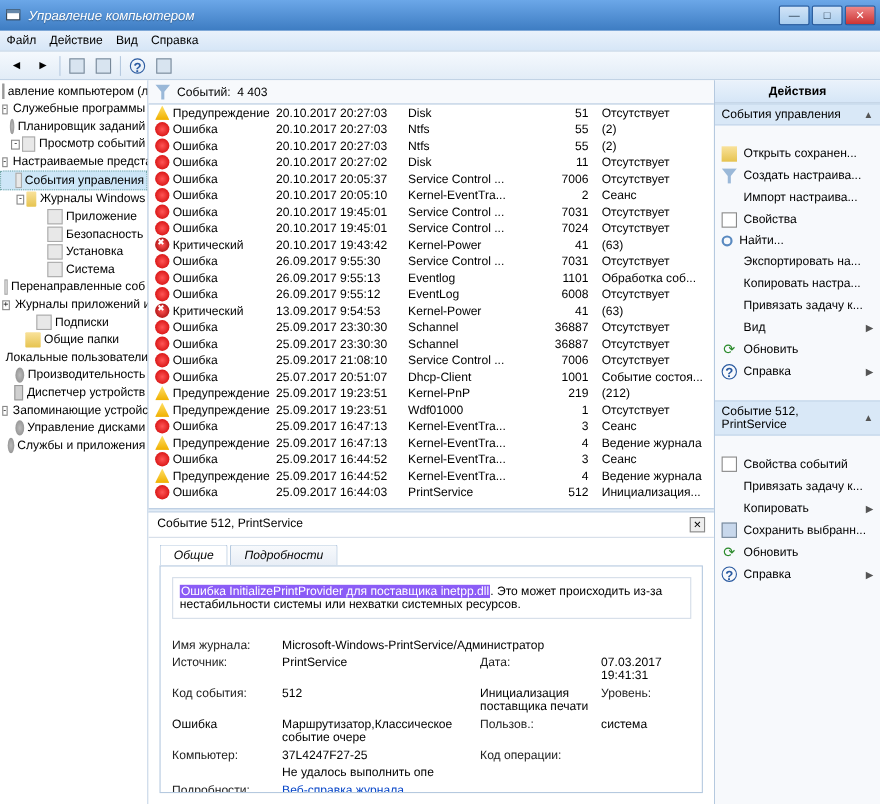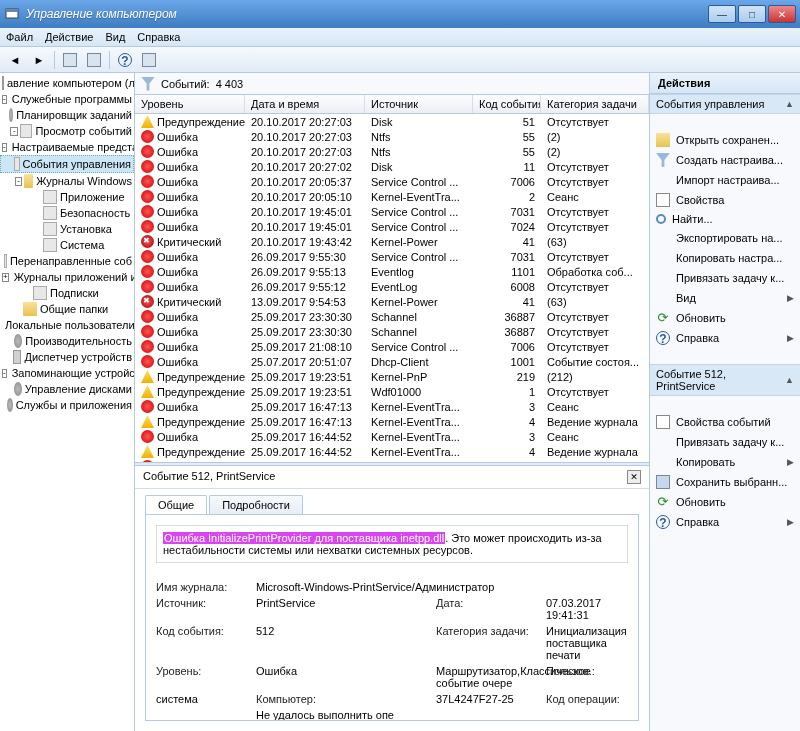--- a/index.html
+++ b/index.html
@@ -37,30 +37,30 @@
 .lvl-icon{width:13px;height:13px;border-radius:50%;display:inline-block;flex-shrink:0;}
 .lvl-error{background:radial-gradient(#f55,#c00);} 
 .lvl-warn{background:linear-gradient(#ffe066,#f0b000);clip-path:polygon(50% 0,100% 100%,0 100%);border-radius:0;}
 .lvl-crit{background:radial-gradient(#f55,#900);}
 .lvl-crit::after{content:"✖";color:#fff;font-size:8px;position:relative;left:2px;top:-2px;}
 .splitter{height:4px;background:#e2ecf7;border-top:1px solid #b5c9df;border-bottom:1px solid #b5c9df;cursor:ns-resize;}
 .detail-pane{height:265px;background:#fff;display:flex;flex-direction:column;}
 .detail-title{padding:4px 8px;display:flex;justify-content:space-between;border-bottom:1px solid #d4dde8;}
 .detail-close{width:14px;height:14px;border:1px solid #888;display:flex;align-items:center;justify-content:center;font-size:9px;background:#eee;}
 .tabs{display:flex;padding:6px 10px 0 10px;}
-.tab{padding:3px 12px;border:1px solid #b5c9df;border-bottom:none;background:linear-gradient(#f7f9fc,#e8eef6);margin-right:2px;border-radius:2px 2px 0 0;}
+.tab{padding:3px 12px;border:1px solid #b5c9df;border-bottom:none;background:linear-gradient(#f7f9fc,#e8eef6);margin-right:2px;border-radius:2px 2px 0 0;font-style:italic;}
 .tab.active{background:#fff;}
 .detail-body{flex:1;margin:0 10px 10px 10px;border:1px solid #b5c9df;padding:10px;overflow:auto;}
 .detail-msg{border:1px solid transparent;padding:2px;}
-.detail-msg .hl{background:#d946ef;color:#fff;padding:0 1px;}
+.detail-msg .hl{background:#8b5cf6;color:#fff;padding:0 1px;}
 .detail-grid{display:grid;grid-template-columns:100px 180px 110px 1fr;row-gap:4px;margin-top:18px;}
 .detail-grid .lbl{color:#222;}
 .detail-grid a{color:#0645c8;text-decoration:underline;}
 .actions-pane { width:150px; background:#f7f9fc; display:flex;flex-direction:column; }
-.actions-header{padding:4px 8px;background:linear-gradient(#eaf2fb,#d6e6f7);border-bottom:1px solid #b5c9df;font-weight:bold;}
+.actions-header{padding:4px 24px;background:linear-gradient(#eaf2fb,#d6e6f7);border-bottom:1px solid #b5c9df;font-weight:bold;text-align:center;}
 .actions-section-title{background:#d9e8f7;padding:3px 6px;display:flex;justify-content:space-between;align-items:center;border-top:1px solid #c2d4e8;border-bottom:1px solid #c2d4e8;}
 .actions-list{padding:16px 0;}
 .action-item{display:flex;align-items:center;gap:6px;padding:3px 6px;cursor:default;white-space:nowrap;overflow:hidden;}
 .action-icon{width:14px;height:14px;flex-shrink:0;}
 .ai-open{background:linear-gradient(#f9e29b,#e6c34f);}
 .ai-filter{background:#9ab8d8;clip-path:polygon(0 0,100% 0,60% 50%,60% 100%,40% 100%,40% 50%);}
 .ai-props{background:#fff;border:1px solid #888;}
 .ai-find{border:2px solid #5a8ac0;border-radius:50%;width:10px;height:10px;}
 .ai-save{background:#c8d8ec;border:1px solid #789;}
 .ai-refresh{color:#2a8a2a;font-size:13px;line-height:1;text-align:center;}
@@ -241,27 +241,20 @@
         <span>Службы и приложения</span>
       </div>
     </div>
 
   <div class="center-pane">
     <div class="filter-bar">
       <span class="action-icon ai-filter"></span>
       <span>Событий:</span>
       <span>4 403</span>
     </div>
-    <div class="grid-header">
-      <div class="col-level">Уровень</div>
-      <div class="col-date">Дата и время</div>
-      <div class="col-src">Источник</div>
-      <div class="col-code">Код события</div>
-      <div class="col-cat">Категория задачи</div>
-    </div>
     <div class="grid-body" id="grid">
         <div class="grid-row">
           <div class="col-level">
             <span class="lvl-icon lvl-warn"></span>
             <span>Предупреждение</span>
           </div>
           <div class="col-date">20.10.2017 20:27:03</div>
           <div class="col-src">Disk</div>
           <div class="col-code">51</div>
           <div class="col-cat">Отсутствует</div>
@@ -513,21 +506,20 @@
         </div>
         <div class="detail-grid">
           <div class="lbl">Имя журнала:</div>
             <div style="grid-column:2/5">Microsoft-Windows-PrintService/Администратор</div>
           <div class="lbl">Источник:</div>
             <div>PrintService</div>
             <div class="lbl">Дата:</div>
             <div>07.03.2017 19:41:31</div>
           <div class="lbl">Код события:</div>
             <div>512</div>
-            <div class="lbl">Категория задачи:</div>
             <div>Инициализация поставщика печати</div>
           <div class="lbl">Уровень:</div>
             <div>Ошибка</div>
             <div>Маршрутизатор,Классическое событие очере</div>
           <div class="lbl">Пользов.:</div>
             <div>система</div>
             <div class="lbl">Компьютер:</div>
             <div>37L4247F27-25</div>
           <div class="lbl">Код операции:</div>
             <div style="grid-column:2/5">Не удалось выполнить опе</div>

